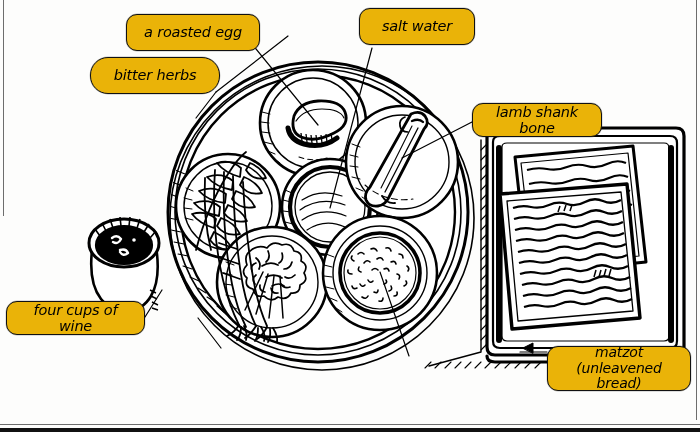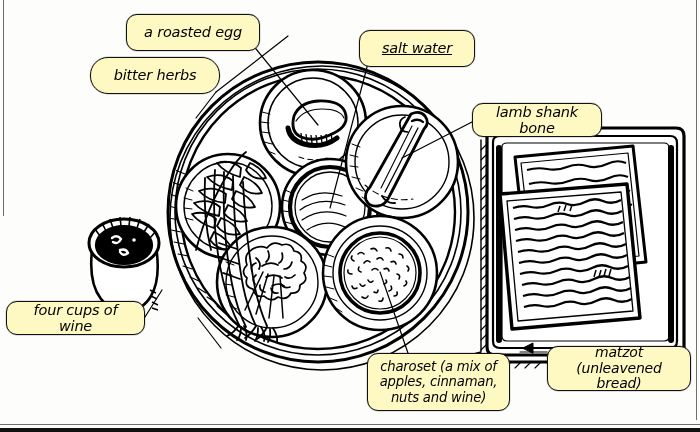--- a/index.html
+++ b/index.html
@@ -19,21 +19,21 @@
   #art {
     position: absolute;
     left: 0; top: 0;
     width: 700px;
     height: 432px;
   }
   
   .callout {
     position: absolute;
     box-sizing: border-box;
-    background: #fef9c3;
+    background: #eab308;
     border: 1.4px solid #111111;
     border-radius: 11px;
     color: #000000;
     font-family: "DejaVu Sans", sans-serif;
     font-style: italic;
     font-weight: 400;
     font-size: 14.5px;
     line-height: 1.12;
     letter-spacing: -0.2px;
     display: flex;
@@ -42,21 +42,21 @@
     text-align: center;
     padding: 16px 8px;
     z-index: 40;
     box-shadow: 0 0 0 0.4px rgba(0,0,0,0.25);
   }
   .callout .txt { display: block; width: 100%; }
 
   
   #lbl-egg      { left:126px; top:14px;  width:134px; height:37px; }
   #lbl-herbs    { left:90px;  top:57px;  width:130px; height:37px;border-radius:18px; }
-  #lbl-salt     { left:359px; top:30px;  width:116px; height:37px;text-decoration:underline; }
+  #lbl-salt     { left:359px; top:8px;  width:116px; height:37px; }
   #lbl-lamb     { left:472px; top:103px; width:130px; height:24px; }
   #lbl-wine     { left:6px;   top:301px; width:139px; height:34px; }
   #lbl-parsley  { left:114px; top:339px; width:134px; height:45px;
                   font-size:14px; }
   #lbl-charoset { left:367px; top:353px; width:143px; height:58px;
                   font-size:13.2px; line-height:1.18; }
   #lbl-matzot   { left:547px; top:338px; width:144px; height:45px;
                   font-size:14px;margin-top:8px; }
 
   
@@ -339,23 +339,20 @@
 
   <div class="callout" id="lbl-lamb">
     <span class="txt">lamb shank bone</span>
   </div>
 
   <div class="callout" id="lbl-wine">
     <span class="txt">four cups of wine</span>
   </div>
 
 
-  <div class="callout" id="lbl-charoset">
-    <span class="txt">charoset (a mix of apples, cinnaman, nuts and wine)</span>
-  </div>
 
   <div class="callout" id="lbl-matzot">
     <span class="txt">matzot (unleavened bread)</span>
   </div>
 
   <div class="frame-line" id="frame-left"></div>
   <div class="frame-line" id="frame-right"></div>
   <div class="frame-line" id="frame-bottom"></div>
   <div class="frame-line" id="frame-bar"></div>
 

